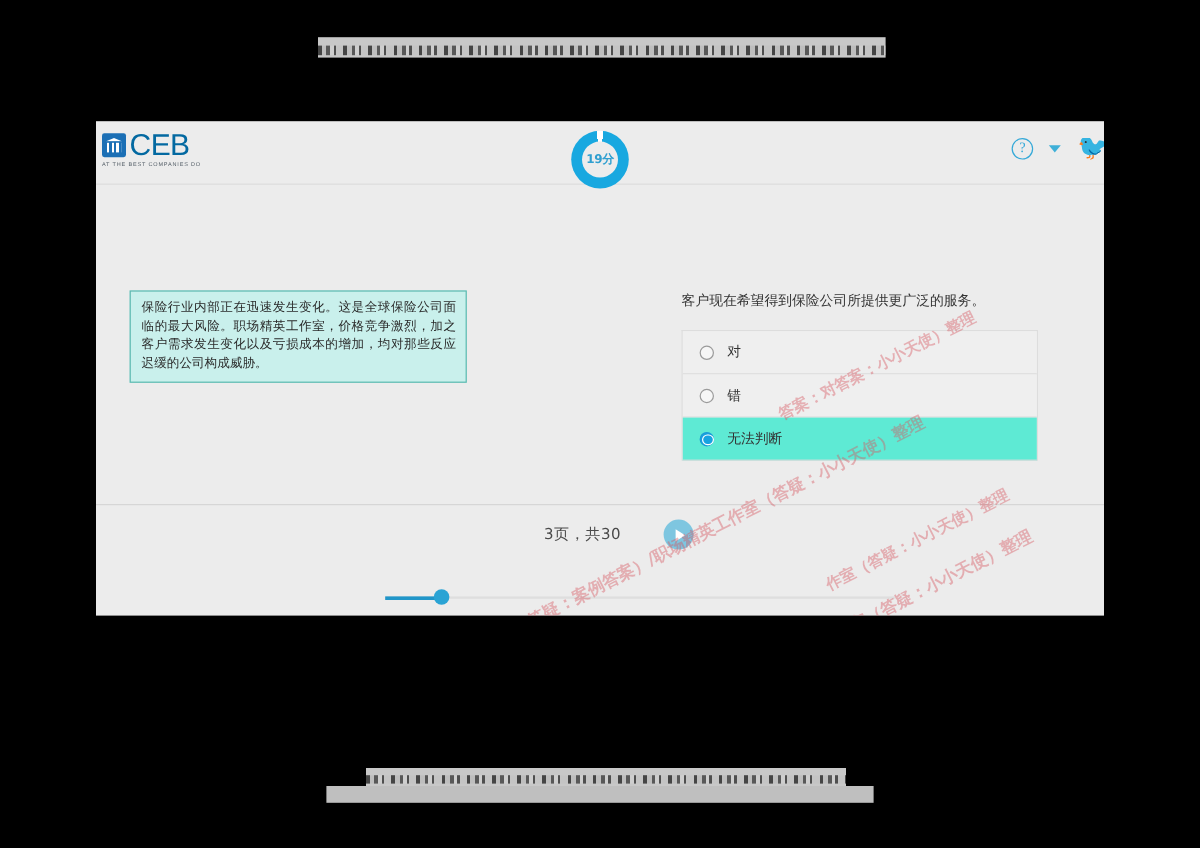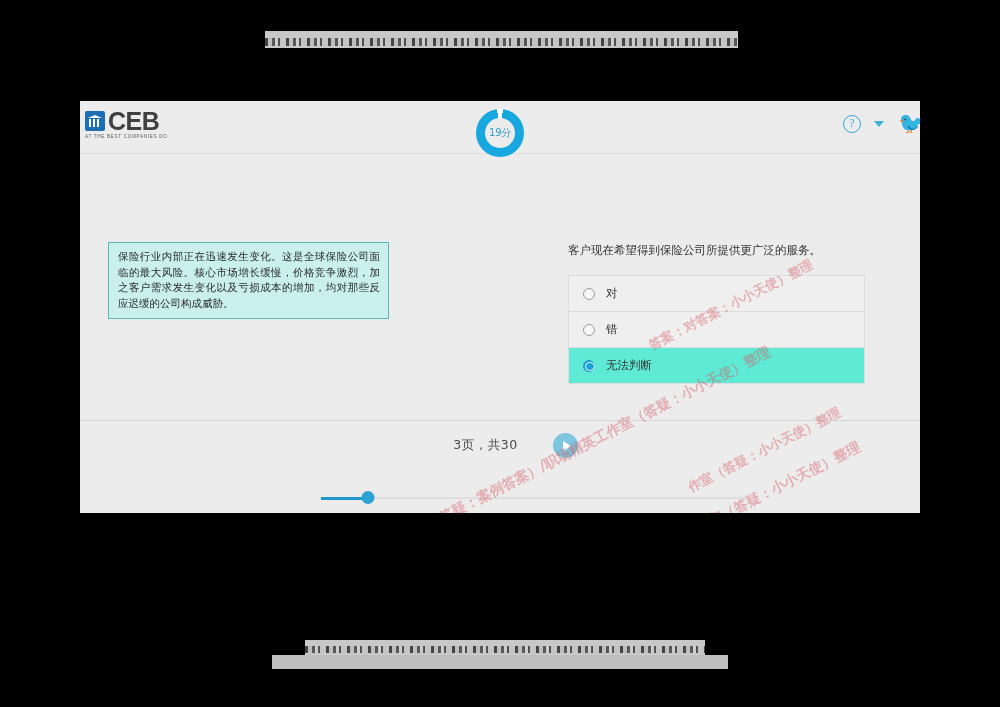--- a/index.html
+++ b/index.html
@@ -83,22 +83,22 @@
   }
   .logo-mark::after {
     content: "";
     position: absolute;
     left: 4px; top: 8px;
     width: 12px; height: 8px;
     background: repeating-linear-gradient(90deg,#fff 0 2px, #1b6fb5 2px 4px);
   }
   .logo-word {
     font-size: 25px;
-    font-weight: bold;
-    color: #404040;
+    font-weight: normal;
+    color: #0369a1;
     letter-spacing: -0.5px;
     line-height: 23px;
     font-family: "Liberation Sans", sans-serif;
   }
   .logo-tag {
     position: absolute;
     left: 0; top: 24px;
     font-size: 4.6px;
     letter-spacing: 0.7px;
     color: #555f68;
@@ -139,21 +139,21 @@
     height: 30px;
     border-radius: 50%;
     background: #ececec;
     display: flex;
     align-items: center;
     justify-content: center;
   }
   #timer-value {
     font-size: 10px;
     color: #2f9fd0;
-    font-weight: normal;
+    font-weight: bold;
     letter-spacing: -0.3px;
   }
 
   
   #header-actions {
     position: absolute;
     right: 0;
     top: 14px;
     display: flex;
     align-items: center;
@@ -388,21 +388,21 @@
       <div class="help-icon">?</div>
       <div class="chevron-down"></div>
       <div class="bird-icon">🐦</div>
     </div>
 
   </div>
 
   <div id="app-body">
 
     <div id="passage-box">
-      <div id="passage-text">保险行业内部正在迅速发生变化。这是全球保险公司面临的最大风险。核心市场增长缓慢，价格竞争激烈，加之客户需求发生变化以及亏损成本的增加，均对那些反应迟缓的公司构成威胁。</div>
+      <div id="passage-text">保险行业内部正在迅速发生变化。这是全球保险公司面临的最大风险。职场精英工作室，价格竞争激烈，加之客户需求发生变化以及亏损成本的增加，均对那些反应迟缓的公司构成威胁。</div>
     </div>
 
     <div id="question-col">
       <div class="q-line">客户现在希望得到保险公司所提供更广泛的服务。</div>
 
       <div id="options-list">
         <div class="option-row">
           <span class="radio"></span>
           <span class="option-label">对</span>
         </div>

